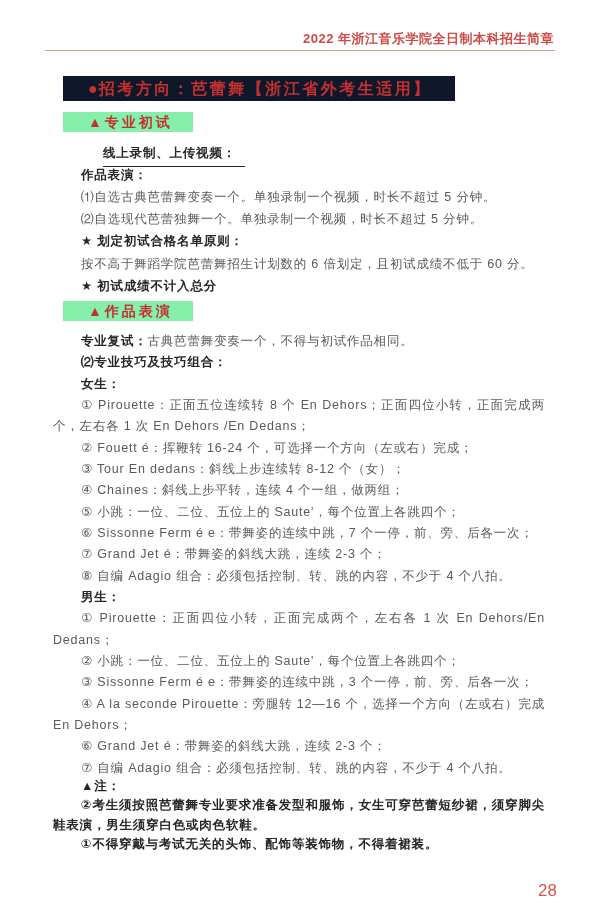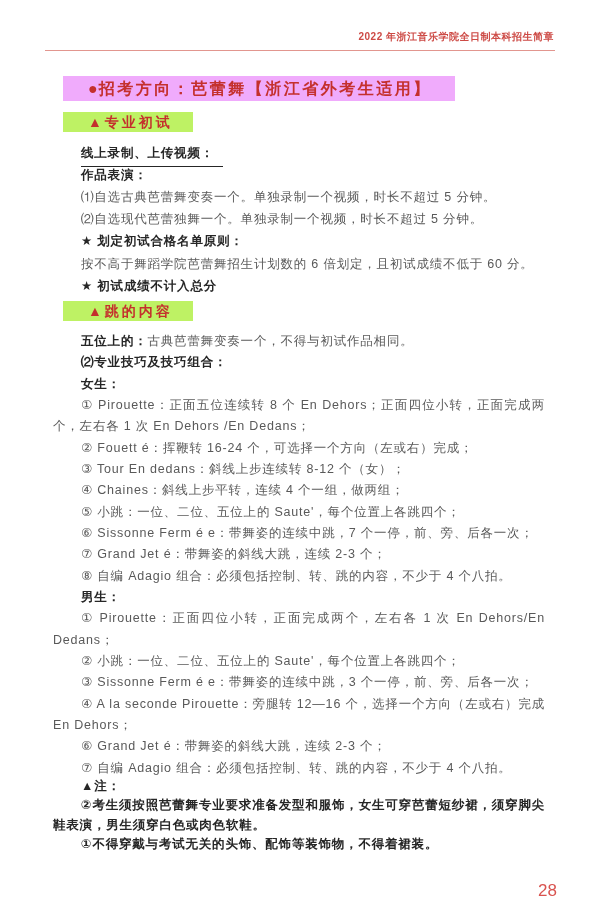--- a/index.html
+++ b/index.html
@@ -3,53 +3,53 @@
 <meta charset="utf-8">
 <style>
   * { margin:0; padding:0; box-sizing:border-box; }
   html,body { background:#ffffff; }
   .page {
     position:relative; width:600px; height:923px; background:#ffffff;
     overflow:hidden; font-family:"Liberation Sans","DejaVu Sans",sans-serif;
   }
   .doc-header {
     position:absolute; top:30px; right:46px;
-    font-size:10px; font-weight:bold; color:#cd4a45; letter-spacing:0.5px;
+    font-size:13px; font-weight:bold; color:#cd4a45; letter-spacing:0.5px;
   }
   .header-rule {
     position:absolute; top:50px; left:45px; width:510px; height:0;
     border-top:1px solid #e2968f;
   }
   .main-banner {
     position:absolute; top:76px; left:63px; width:392px; height:25px;
-    background:#f0abfc; color:#c4302d; font-weight:bold;
+    background:#0f172a; color:#c4302d; font-weight:bold;
     font-size:16px; line-height:25px; letter-spacing:2.5px;
     padding-left:25px; white-space:nowrap;
   }
   .main-banner .bullet { letter-spacing:0; margin-right:1px; }
   .sub-banner {
-    background:#bef264; color:#c4302d; font-weight:bold;
+    background:#86efac; color:#c4302d; font-weight:bold;
     font-size:14px; line-height:20px; letter-spacing:3px;
     padding-left:25px; white-space:nowrap; height:20px; width:130px;
   }
   .sub-banner-1 { position:absolute; top:112px; left:63px; }
   .sub-banner-2 { margin:4px 0 10px 10px; }
   .body-col {
     position:absolute; top:137px; left:53px; width:492px;
     padding-top:4.5px;
     font-size:12.5px; letter-spacing:0.8px; color:#595959;
     text-align:justify;
   }
   .sec-a { line-height:22.2px; }
   .sec-b { line-height:21.35px; }
   .sec-c { line-height:19.3px; margin-top:-2px; }
   .para { text-indent:28px; }
   .para.b { font-weight:bold; color:#262626; }
   .para .lead { font-weight:bold; color:#262626; }
-  .para .ul { border-bottom:1px solid #262626; padding-right:9px; padding-bottom:6px; }
+  .para .ul { border-bottom:1px solid #262626; padding-right:9px; padding-bottom:6px;margin-left:22px; }
   .page-number {
     position:absolute; top:881px; left:538px;
     font-size:17px; color:#d9534f;
   }
 </style>
 </head>
 <body>
 
 <div class="page">
 
@@ -69,25 +69,25 @@
         <p class="para b"><span class="ul">线上录制、上传视频：</span></p>
         <p class="para b">作品表演：</p>
         <p class="para n">⑴自选古典芭蕾舞变奏一个。单独录制一个视频，时长不超过 5 分钟。</p>
         <p class="para n">⑵自选现代芭蕾独舞一个。单独录制一个视频，时长不超过 5 分钟。</p>
         <p class="para b">★ 划定初试合格名单原则：</p>
         <p class="para n">按不高于舞蹈学院芭蕾舞招生计划数的 6 倍划定，且初试成绩不低于 60 分。</p>
         <p class="para b">★ 初试成绩不计入总分</p>
       </div>
 
     <div class="sub-banner sub-banner-2">
-      <span>▲</span><span>跳的内容</span>
+      <span>▲</span><span>作品表演</span>
     </div>
 
     <div class="sec-b">
-        <p class="para n"><span class="lead">五位上的：</span>古典芭蕾舞变奏一个，不得与初试作品相同。</p>
+        <p class="para n"><span class="lead">专业复试：</span>古典芭蕾舞变奏一个，不得与初试作品相同。</p>
         <p class="para b">⑵专业技巧及技巧组合：</p>
         <p class="para b">女生：</p>
         <p class="para n">① Pirouette：正面五位连续转 8 个 En Dehors；正面四位小转，正面完成两个，左右各 1 次 En Dehors /En Dedans；</p>
         <p class="para n">② Fouett é：挥鞭转 16-24 个，可选择一个方向（左或右）完成；</p>
         <p class="para n">③ Tour En dedans：斜线上步连续转 8-12 个（女）；</p>
         <p class="para n">④ Chaines：斜线上步平转，连续 4 个一组，做两组；</p>
         <p class="para n">⑤ 小跳：一位、二位、五位上的 Saute'，每个位置上各跳四个；</p>
         <p class="para n">⑥ Sissonne Ferm é e：带舞姿的连续中跳，7 个一停，前、旁、后各一次；</p>
         <p class="para n">⑦ Grand Jet é：带舞姿的斜线大跳，连续 2-3 个；</p>
         <p class="para n">⑧ 自编 Adagio 组合：必须包括控制、转、跳的内容，不少于 4 个八拍。</p>

